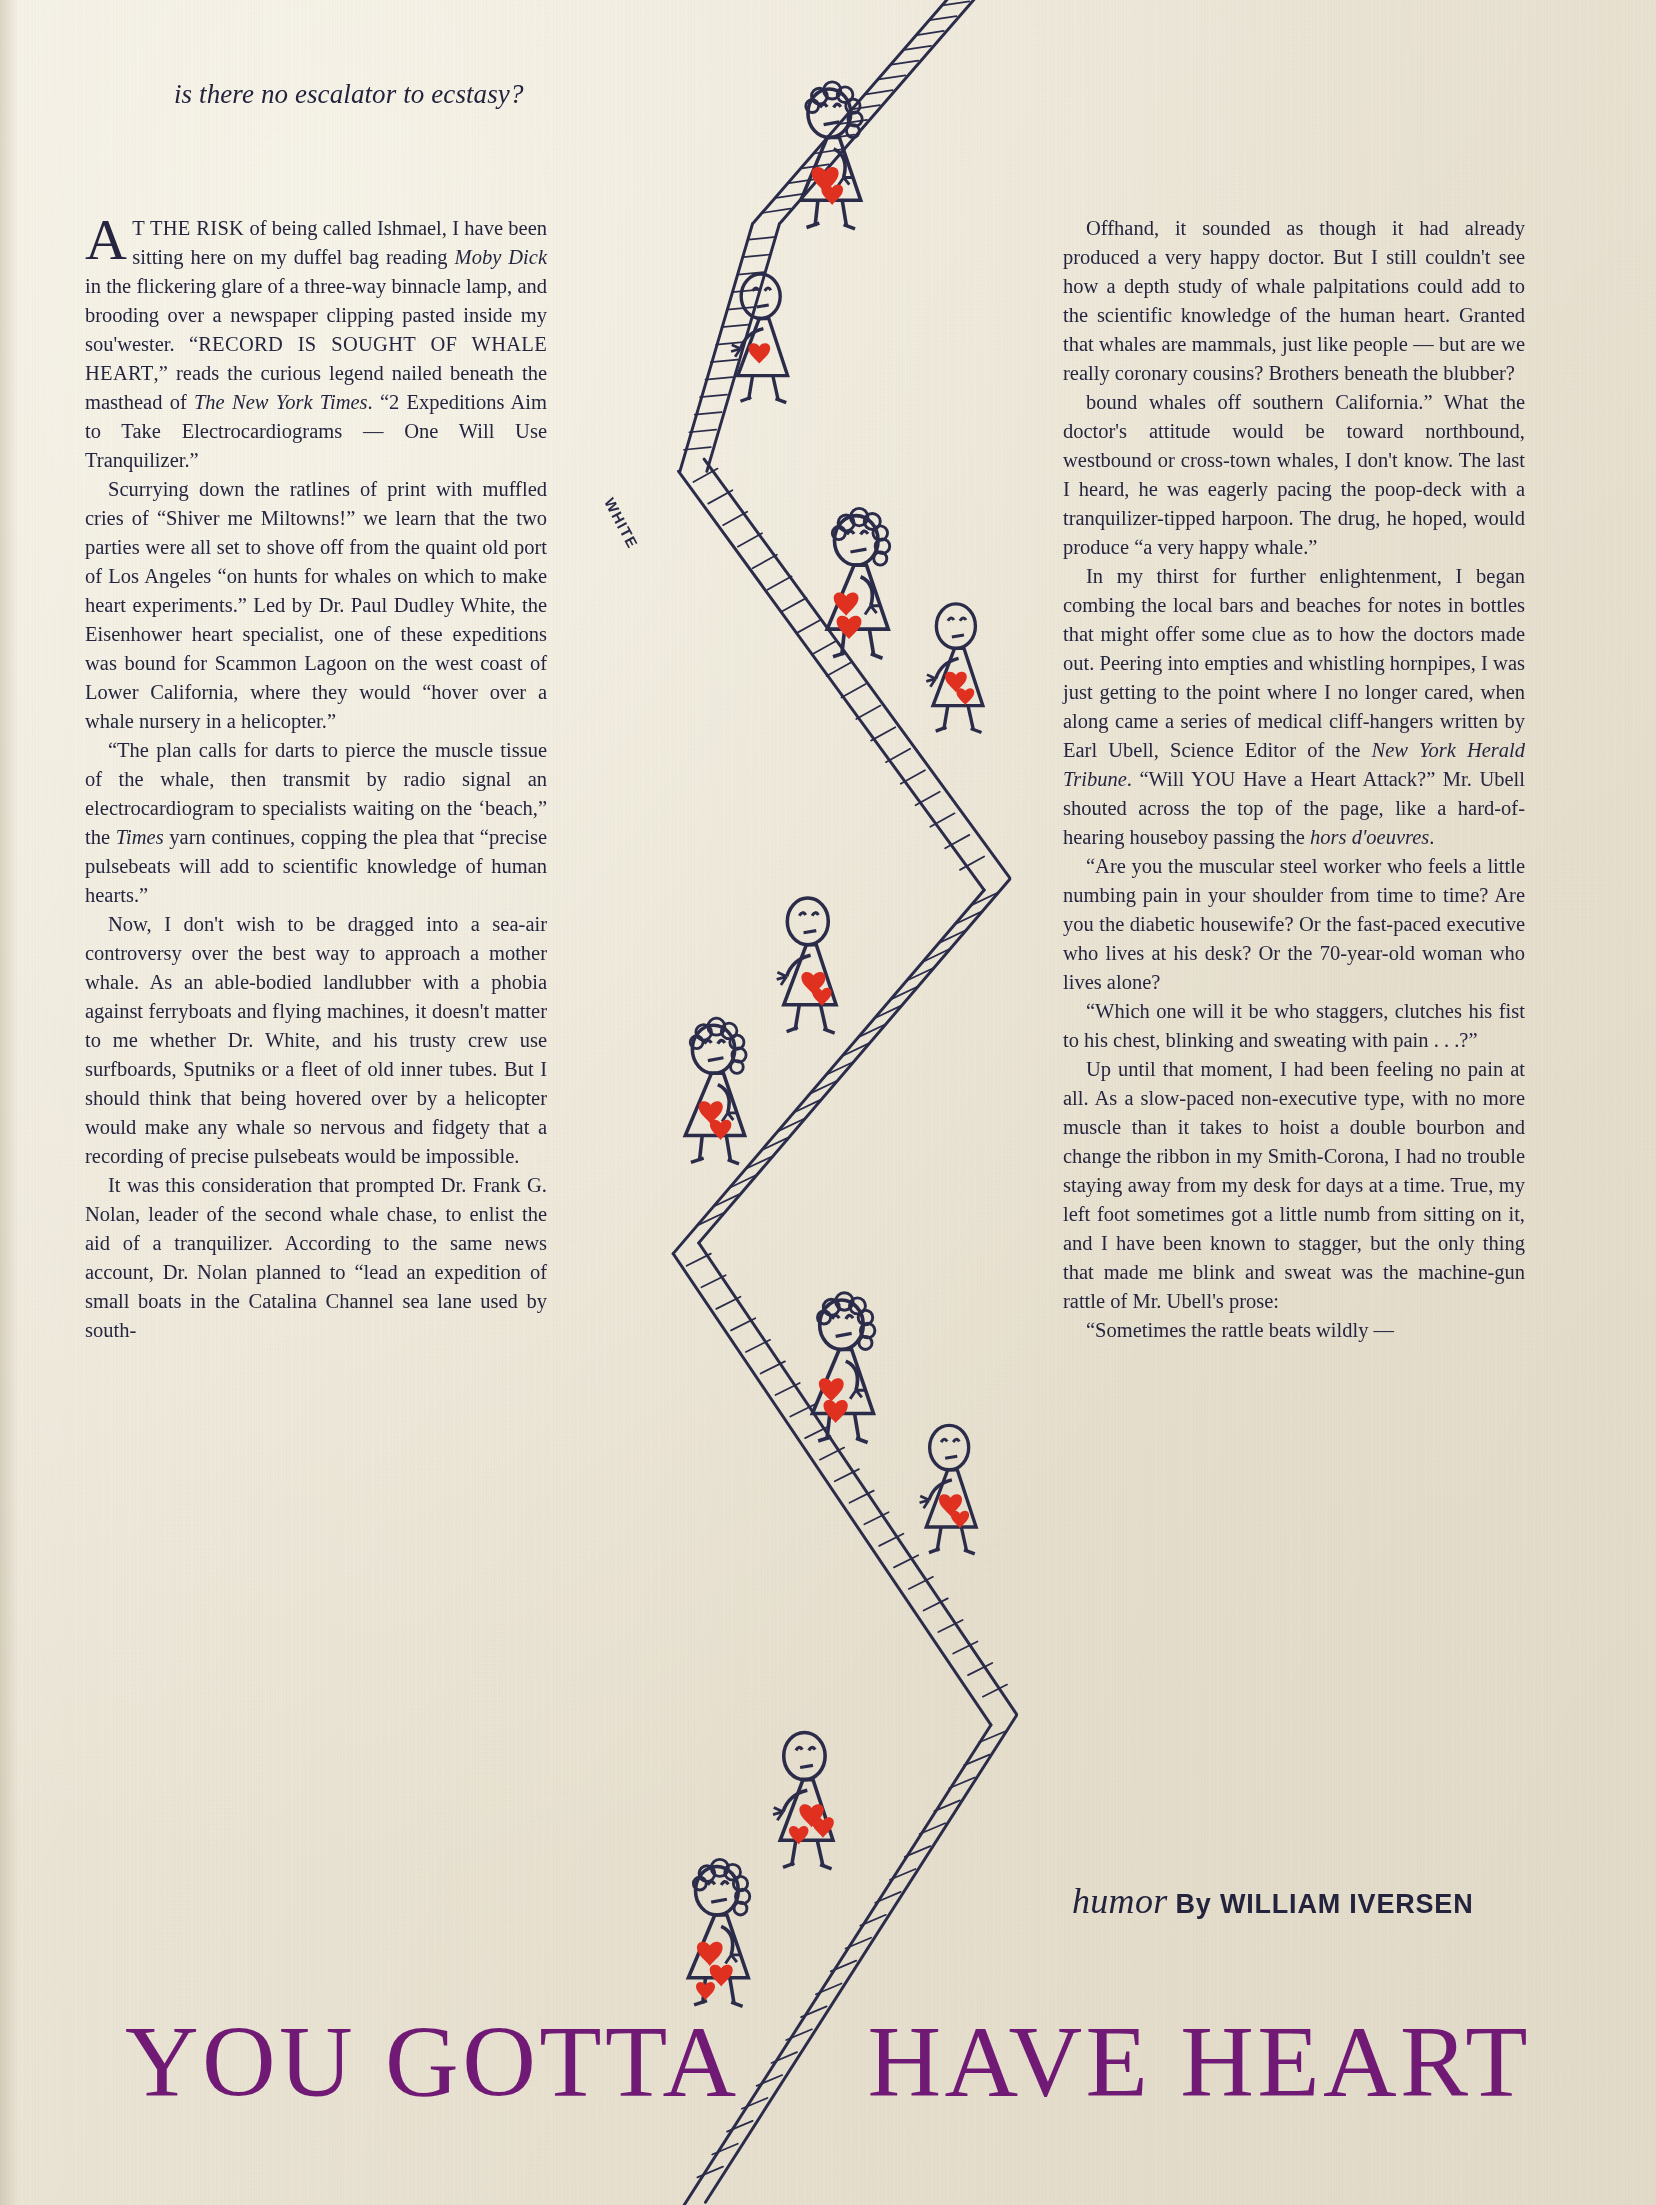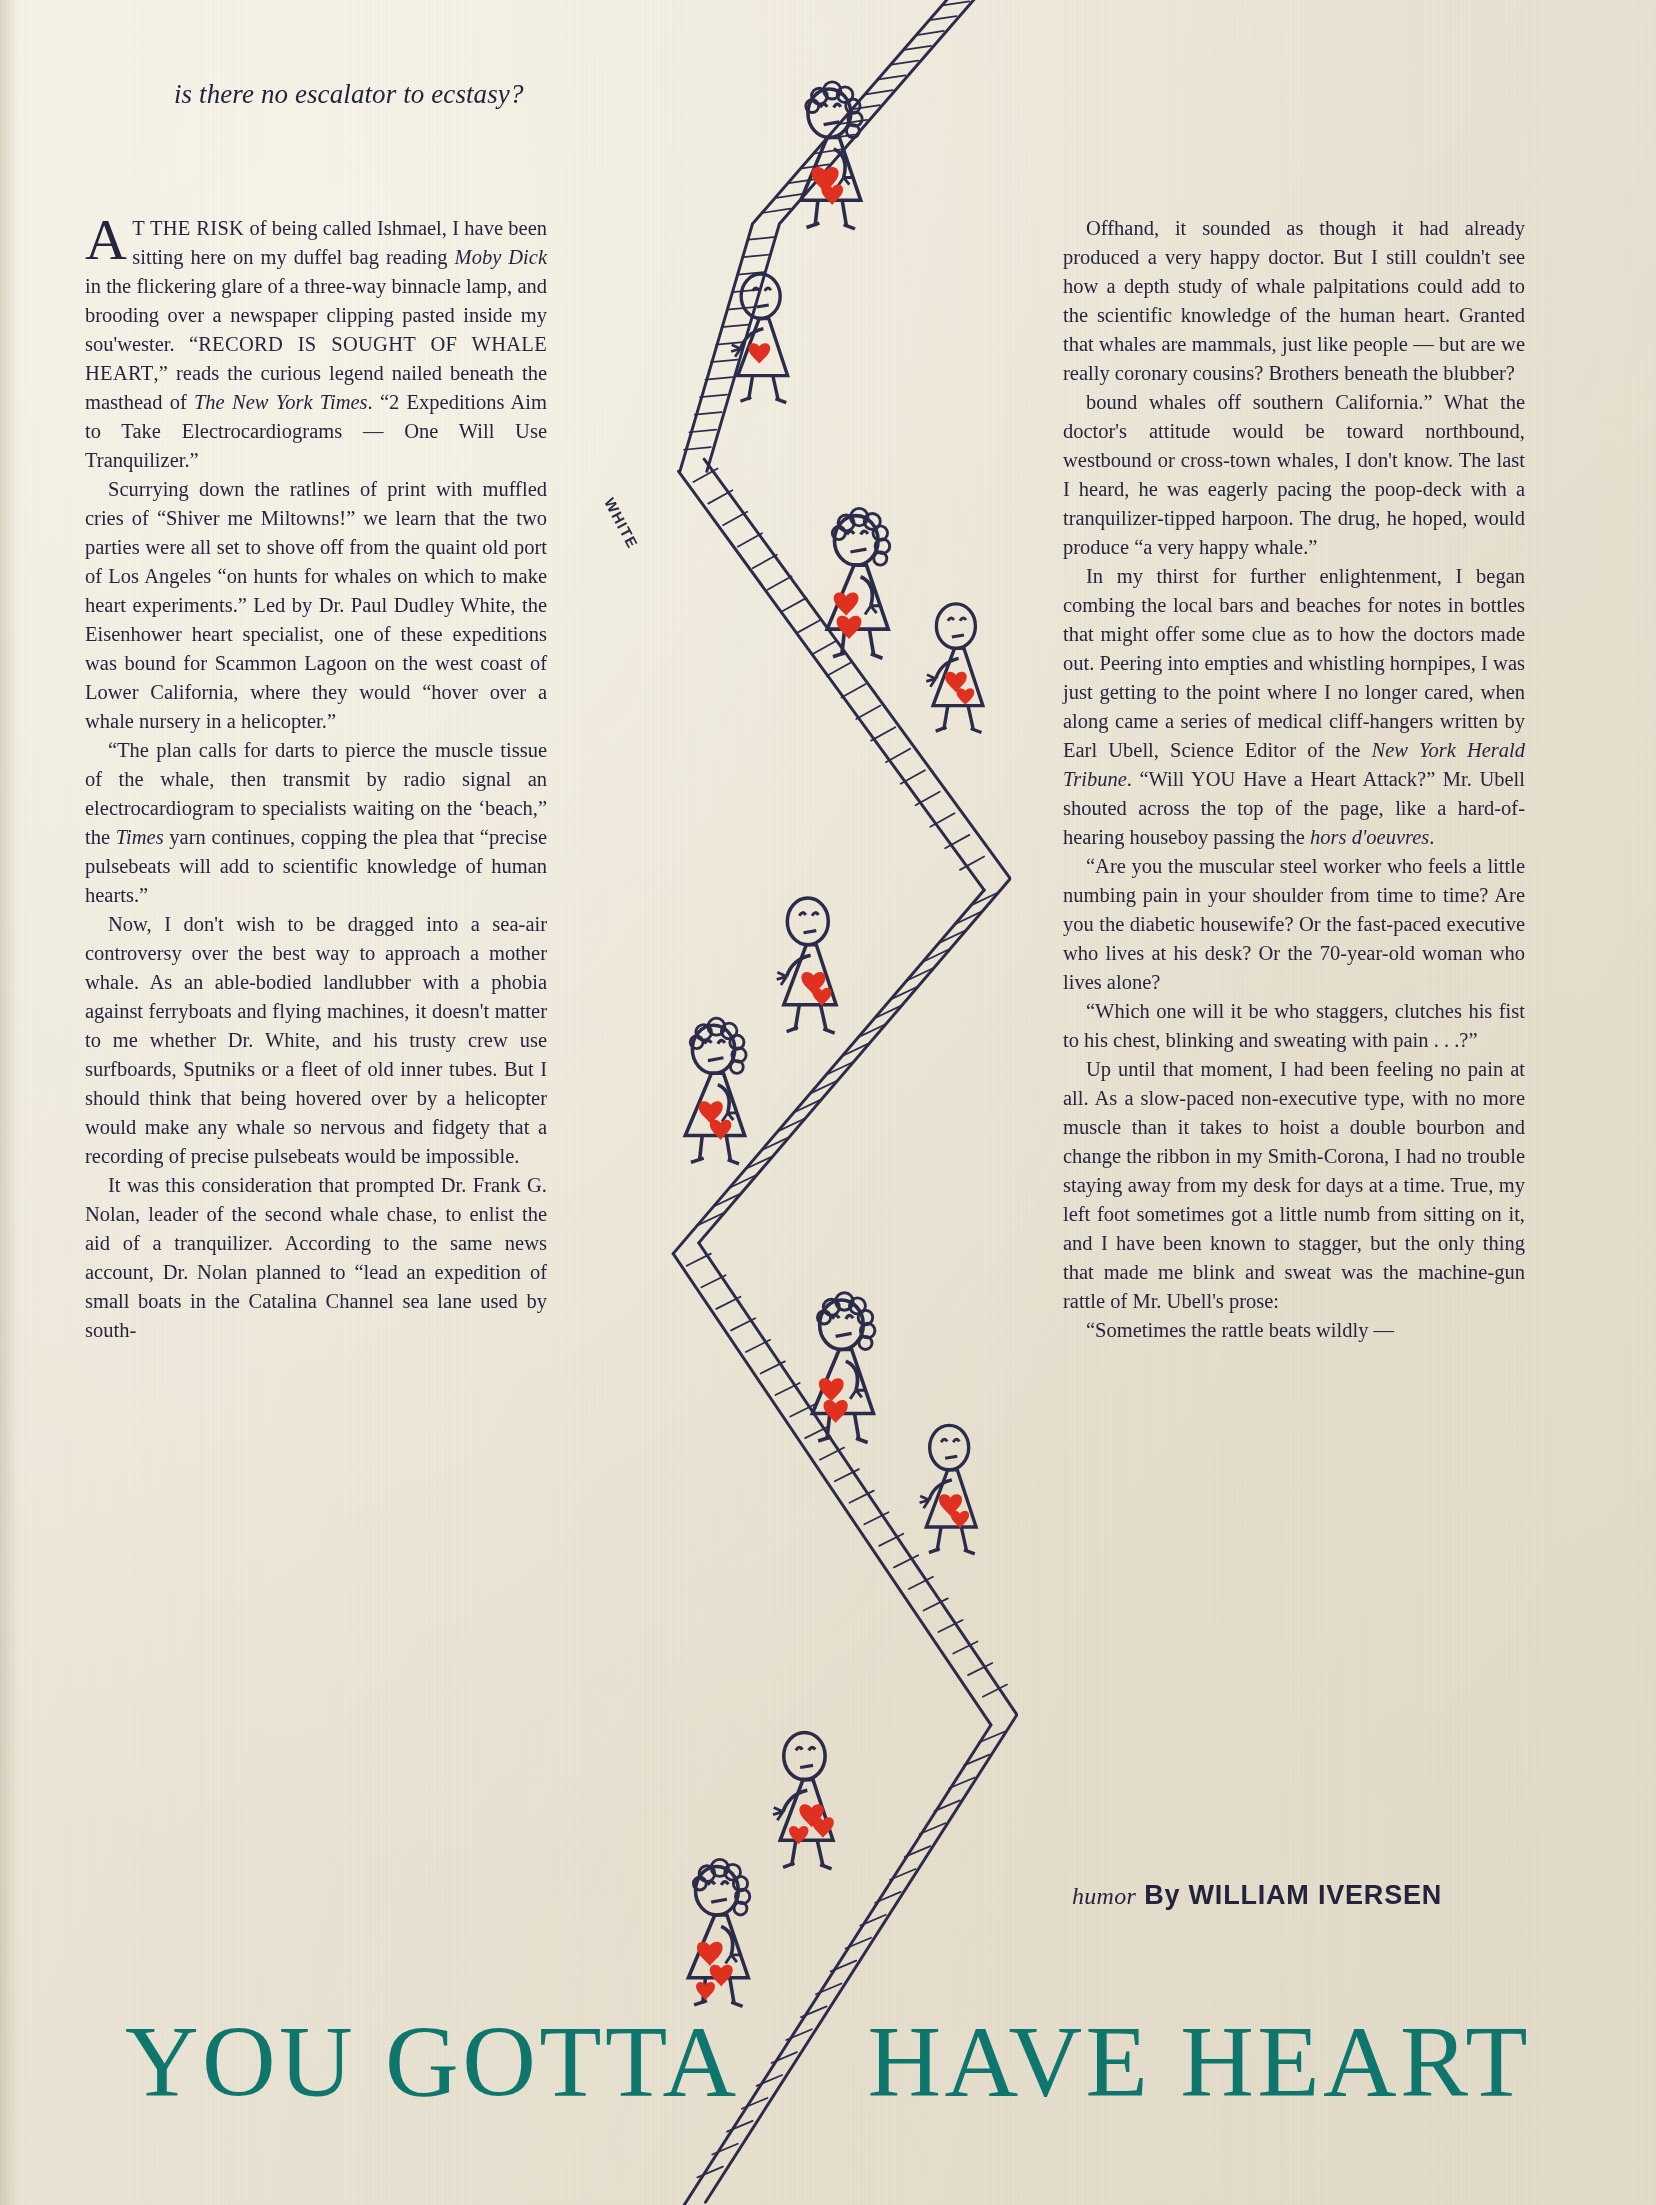--- a/index.html
+++ b/index.html
@@ -61,35 +61,35 @@
     margin-top:1.3px;
     font-family:"Liberation Serif", serif;
   }
 
   
   .byline{
     position:absolute;left:1072px;top:1880px;
     white-space:nowrap;
   }
   .byline .hum{
-    font-style:italic;font-size:24px;color:#23233d;
+    font-style:italic;font-size:36px;color:#23233d;
     letter-spacing:0.3px;
   }
   .byline .by{
     font-family:"Liberation Sans", sans-serif;
     font-weight:bold;font-size:27px;letter-spacing:0.8px;
     color:#23233d;margin-left:8px;
   }
 
   
   .headline{
     position:absolute;left:0;top:2003px;width:1656px;
     text-align:center;
     font-size:102px;letter-spacing:3.4px;
-    color:#0f766e;
+    color:#701a75;
     white-space:nowrap;
     font-family:"Liberation Serif", serif;
   }
   .headline .h-left{margin-right:128px;}
 
   
   .illus{position:absolute;left:0;top:0;width:1656px;height:2205px;}
   .sig{
     position:absolute;left:616px;top:495px;
     font-family:"Liberation Sans", sans-serif;

